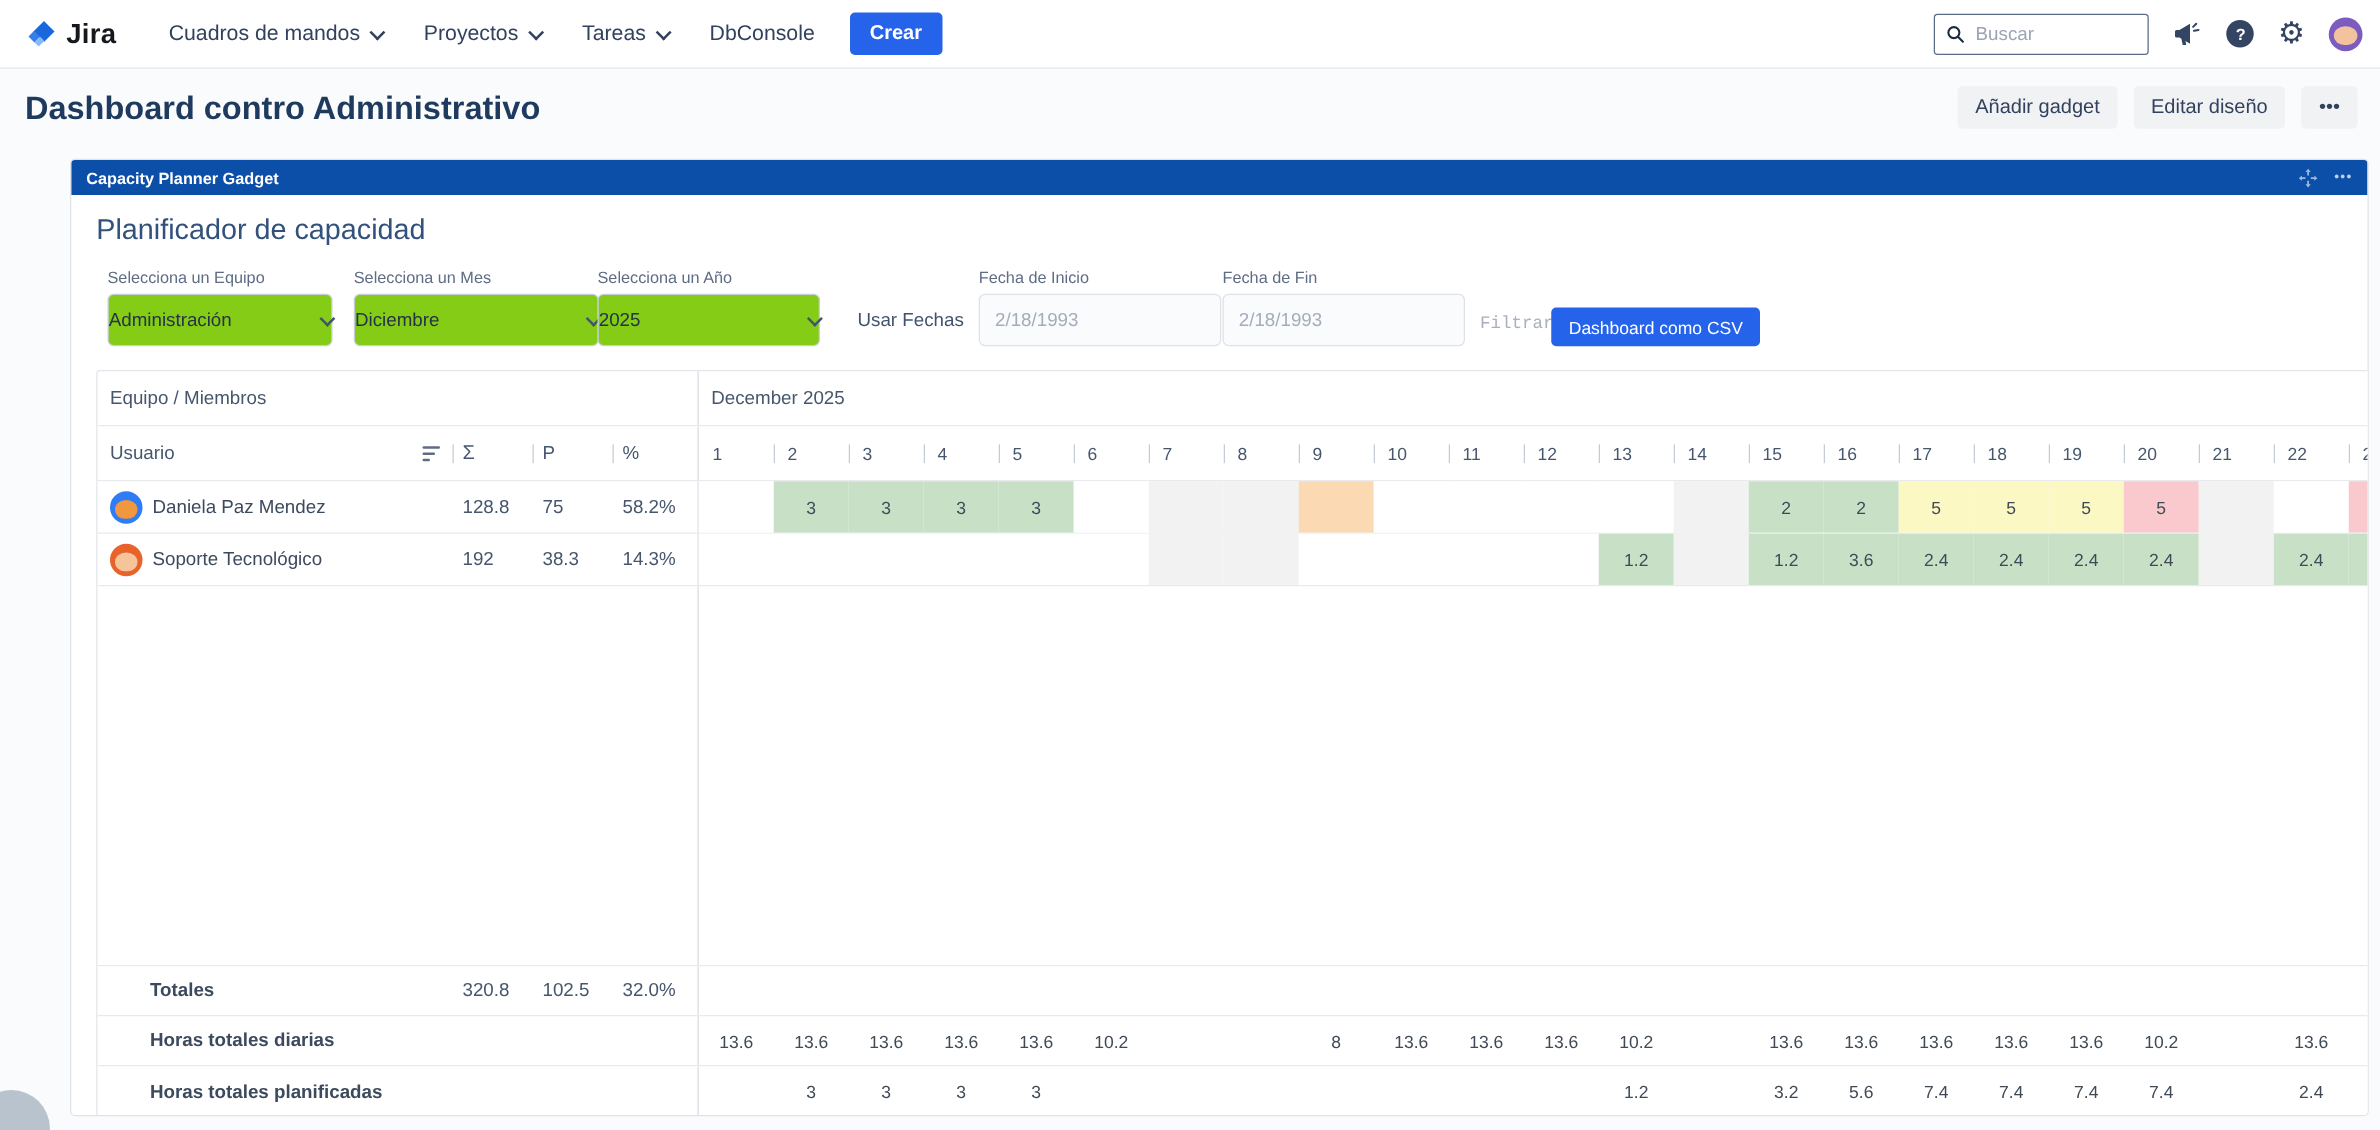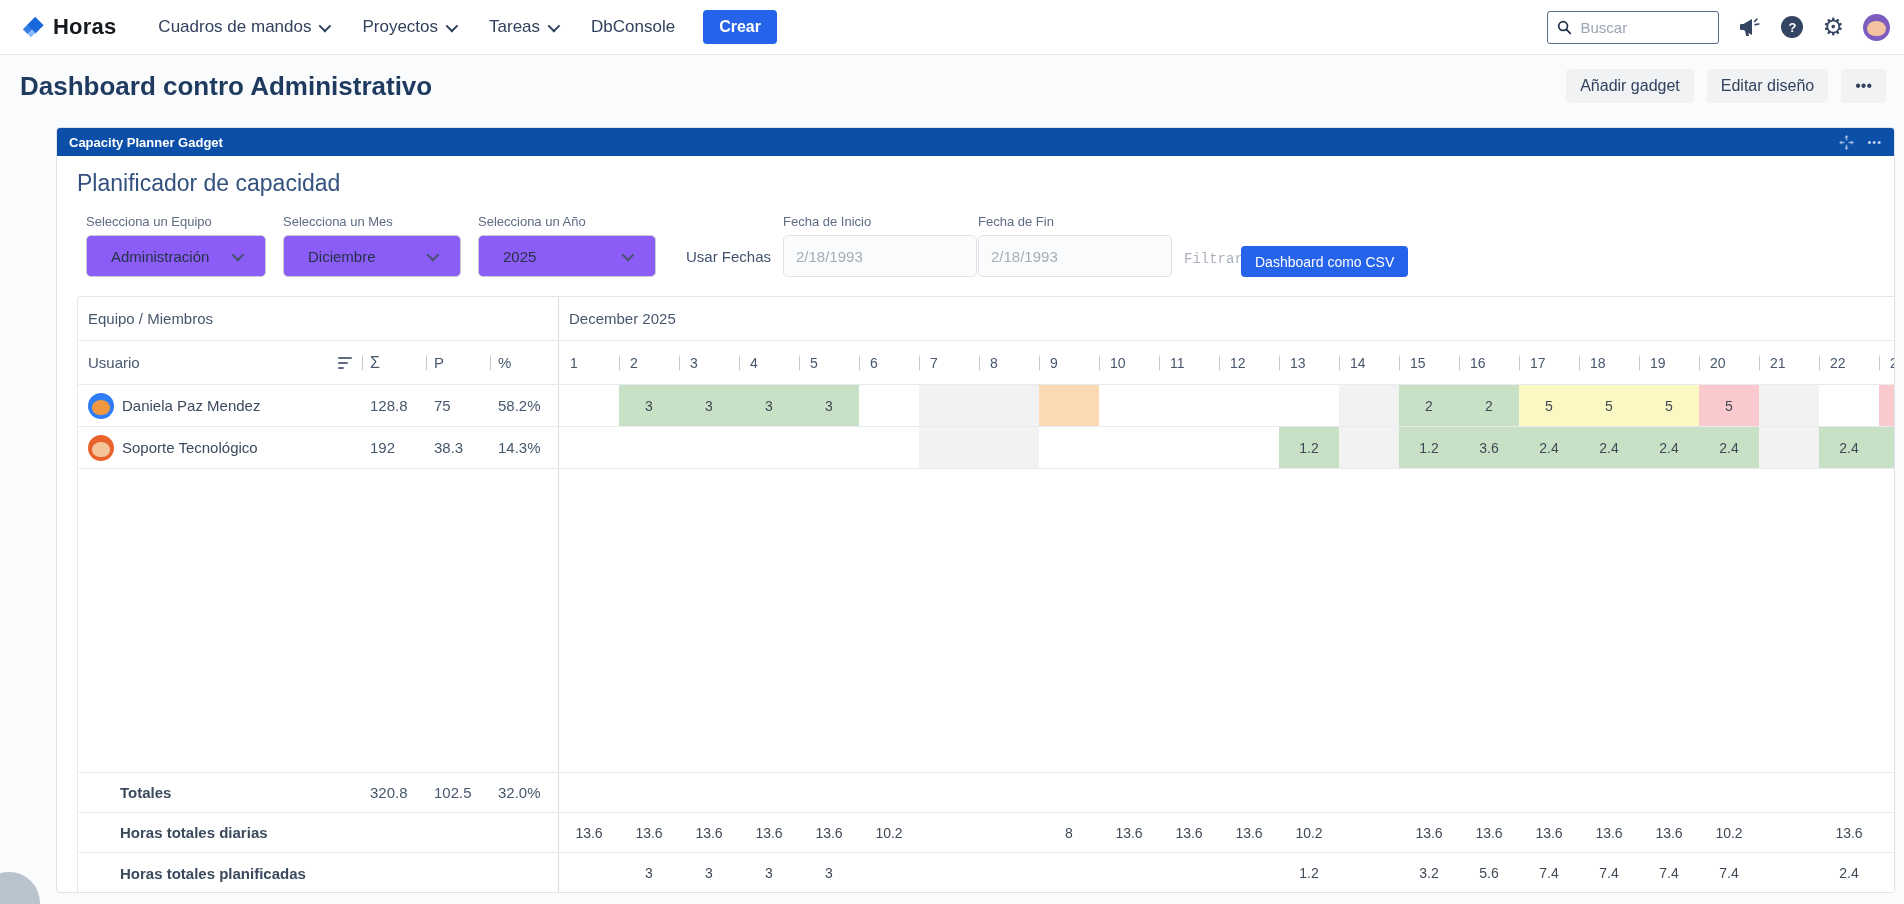--- a/index.html
+++ b/index.html
@@ -46,22 +46,22 @@
   .card-head-title { color:#fff; font-size:13px; font-weight:700; }
   .card-head-icons { margin-left:auto; display:flex; align-items:center; gap:12px; }
   .move-ic svg { display:block; }
   .card-dots { color:rgba(255,255,255,.75); font-size:11px; letter-spacing:1px; cursor:pointer; }
   .card-body { position:relative; width:100%; height:738px; }
   .g-title { position:absolute; left:20px; top:14px; font-size:23px; font-weight:500; color:#32517d; }
 
   
   .fgroup { position:absolute; top:58px; }
   .flabel { font-size:13px; color:#5e6c84; margin-bottom:6px; display:block; }
-  .select { width:180px; height:42px; border:1px solid #c8ced8; border-radius:5px; background:#8b5cf6;
-    display:flex; align-items:center; padding:0 24px; font-size:15px; color:#253347; cursor:pointer; }
+  .select { width:180px; height:42px; border:1px solid #c8ced8; border-radius:5px; background:#84cc16;
+    display:flex; align-items:center; padding:0 0; font-size:15px; color:#253347; cursor:pointer; }
   .select .chev { margin-left:auto; border-color:#44546f; }
   .dateinput { width:194px; height:42px; border:1px solid #dfe1e6; border-radius:5px; background:#fafbfc;
     padding:0 12px; font-size:15px; color:#a5adba; font-family:"Liberation Sans",sans-serif; }
   .dateinput::placeholder { color:#a5adba; }
   .use-dates { position:absolute; left:629px; top:92px; font-size:15px; color:#42526e; cursor:pointer; }
   .filtrar { position:absolute; left:1127px; top:95px; font-size:14px; color:#a9b0bc;
     background:none; border:none; cursor:pointer; font-family:Liberation Mono, monospace; }
   .export-btn { position:absolute; left:1184px; top:90px; height:31px; background:#2563eb; color:#fff;
     border:none; border-radius:4px; font-size:14px; padding:0 14px; cursor:pointer;
     font-family:"Liberation Sans",sans-serif; }
@@ -108,21 +108,21 @@
 </head>
 <body>
 
 <div class="topnav">
   <div class="logo">
     <svg class="jira-mark" viewBox="0 0 24 24">
       <path fill="#1868DB" d="M13.5 2.5 6 10l4 4 3.5 3.5L21 10l-4-4z"></path>
       <path fill="#357DE8" d="M6.5 9.5 2.5 13.5l4.2 4.2 4-4z"></path>
       <path fill="#85B8FF" d="M10.8 13.7l-4 4 2.9 2.9 4-4z"></path>
     </svg>
-    <span class="logo-text">Horas</span>
+    <span class="logo-text">Jira</span>
   </div>
   <div class="nav-items">
     <div class="nav-item">
       <span>Cuadros de mandos</span>
       <span class="chev"></span>
     </div>
     <div class="nav-item">
       <span>Proyectos</span>
       <span class="chev"></span>
     </div>
@@ -192,21 +192,21 @@
 
     <div class="fgroup" style="left:29px">
       <span class="flabel">Selecciona un Equipo</span>
       <div class="select">
         <span>Administración</span>
         <span class="chev"></span>
       </div>
     </div>
     <div class="fgroup" style="left:226px">
       <span class="flabel">Selecciona un Mes</span>
-      <div class="select" style="width:178px">
+      <div class="select" style="width:196px">
         <span>Diciembre</span>
         <span class="chev"></span>
       </div>
     </div>
     <div class="fgroup" style="left:421px">
       <span class="flabel">Selecciona un Año</span>
       <div class="select" style="width:178px">
         <span>2025</span>
         <span class="chev"></span>
       </div>

